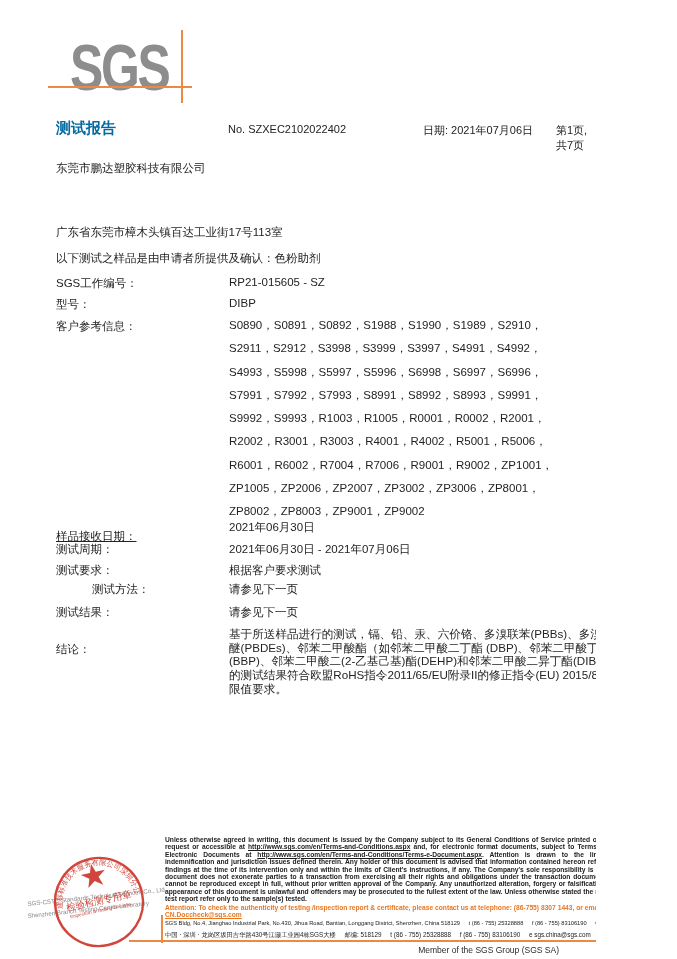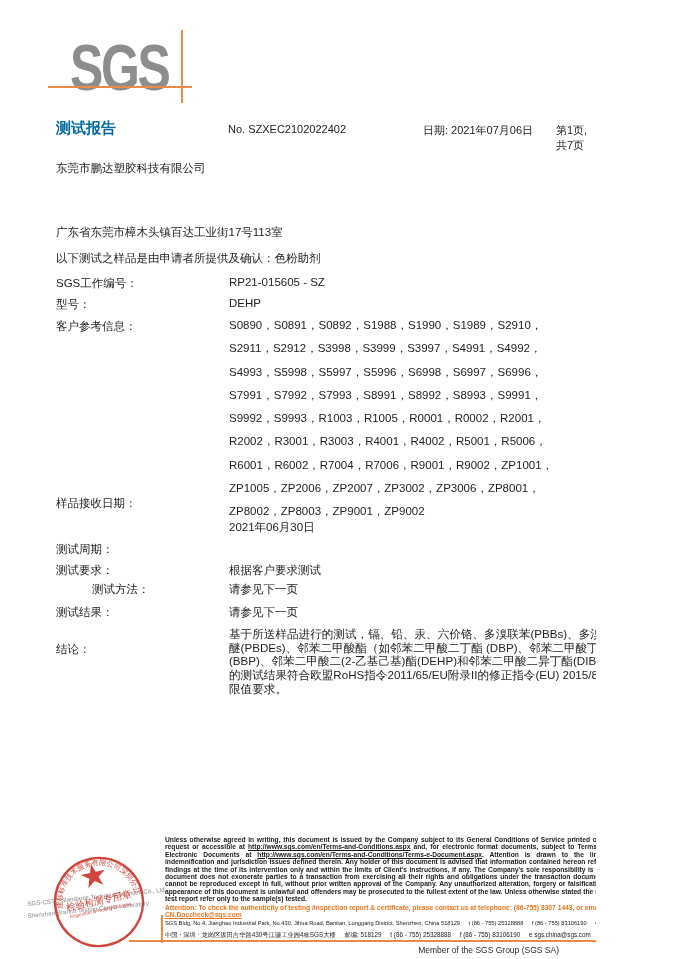--- a/index.html
+++ b/index.html
@@ -62,39 +62,40 @@
 
   <div class="bodytext" style="top:161px;left:56px;">东莞市鹏达塑胶科技有限公司</div>
   <div class="bodytext" style="top:186px;left:56px;margin-top:39px;">广东省东莞市樟木头镇百达工业街17号113室</div>
 
   <div class="bodytext" style="top:251px;left:56px;">以下测试之样品是由申请者所提供及确认：色粉助剂</div>
 
   <div class="bodytext label" style="top:276px;">SGS工作编号：</div>
   <div class="bodytext value" style="top:276px;">RP21-015605 - SZ</div>
 
   <div class="bodytext label" style="top:297px;">型号：</div>
-  <div class="bodytext value" style="top:297px;">DEHP</div>
+  <div class="bodytext value" style="top:297px;">DIBP</div>
 
   <div class="bodytext label" style="top:319px;">客户参考信息：</div>
   <div class="refs-lines">
     <div>S0890，S0891，S0892，S1988，S1990，S1989，S2910，</div>
     <div>S2911，S2912，S3998，S3999，S3997，S4991，S4992，</div>
     <div>S4993，S5998，S5997，S5996，S6998，S6997，S6996，</div>
     <div>S7991，S7992，S7993，S8991，S8992，S8993，S9991，</div>
     <div>S9992，S9993，R1003，R1005，R0001，R0002，R2001，</div>
     <div>R2002，R3001，R3003，R4001，R4002，R5001，R5006，</div>
     <div>R6001，R6002，R7004，R7006，R9001，R9002，ZP1001，</div>
     <div>ZP1005，ZP2006，ZP2007，ZP3002，ZP3006，ZP8001，</div>
     <div>ZP8002，ZP8003，ZP9001，ZP9002</div>
   </div>
 
-  <div class="bodytext label" style="top:496px;">样品接收日期：</div>
+  <div class="bodytext label" style="top:529px;text-decoration:underline;">样品接收日期：</div>
   <div class="bodytext value" style="top:520px;">2021年06月30日</div>
 
   <div class="bodytext label" style="top:542px;">测试周期：</div>
+  <div class="bodytext value" style="top:542px;">2021年06月30日 - 2021年07月06日</div>
 
   <div class="bodytext label" style="top:563px;">测试要求：</div>
   <div class="bodytext value" style="top:563px;">根据客户要求测试</div>
 
   <div class="bodytext label" style="top:582px;margin-left:36px;">测试方法：</div>
   <div class="bodytext value" style="top:582px;">请参见下一页</div>
 
   <div class="bodytext label" style="top:605px;">测试结果：</div>
   <div class="bodytext value" style="top:605px;">请参见下一页</div>
 

